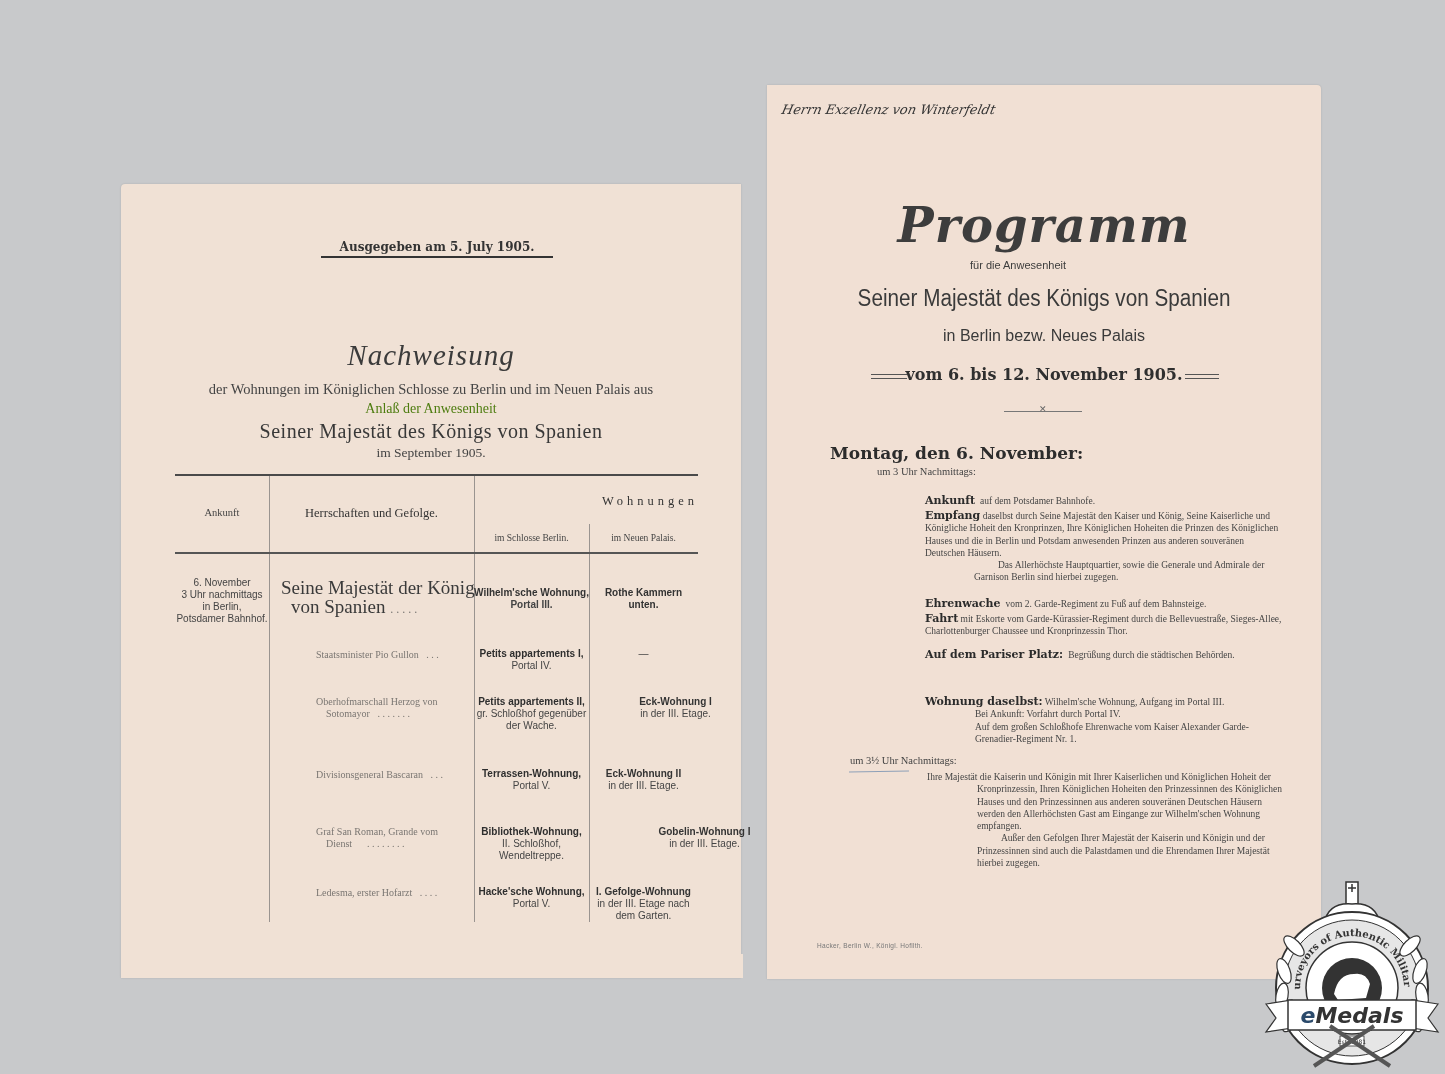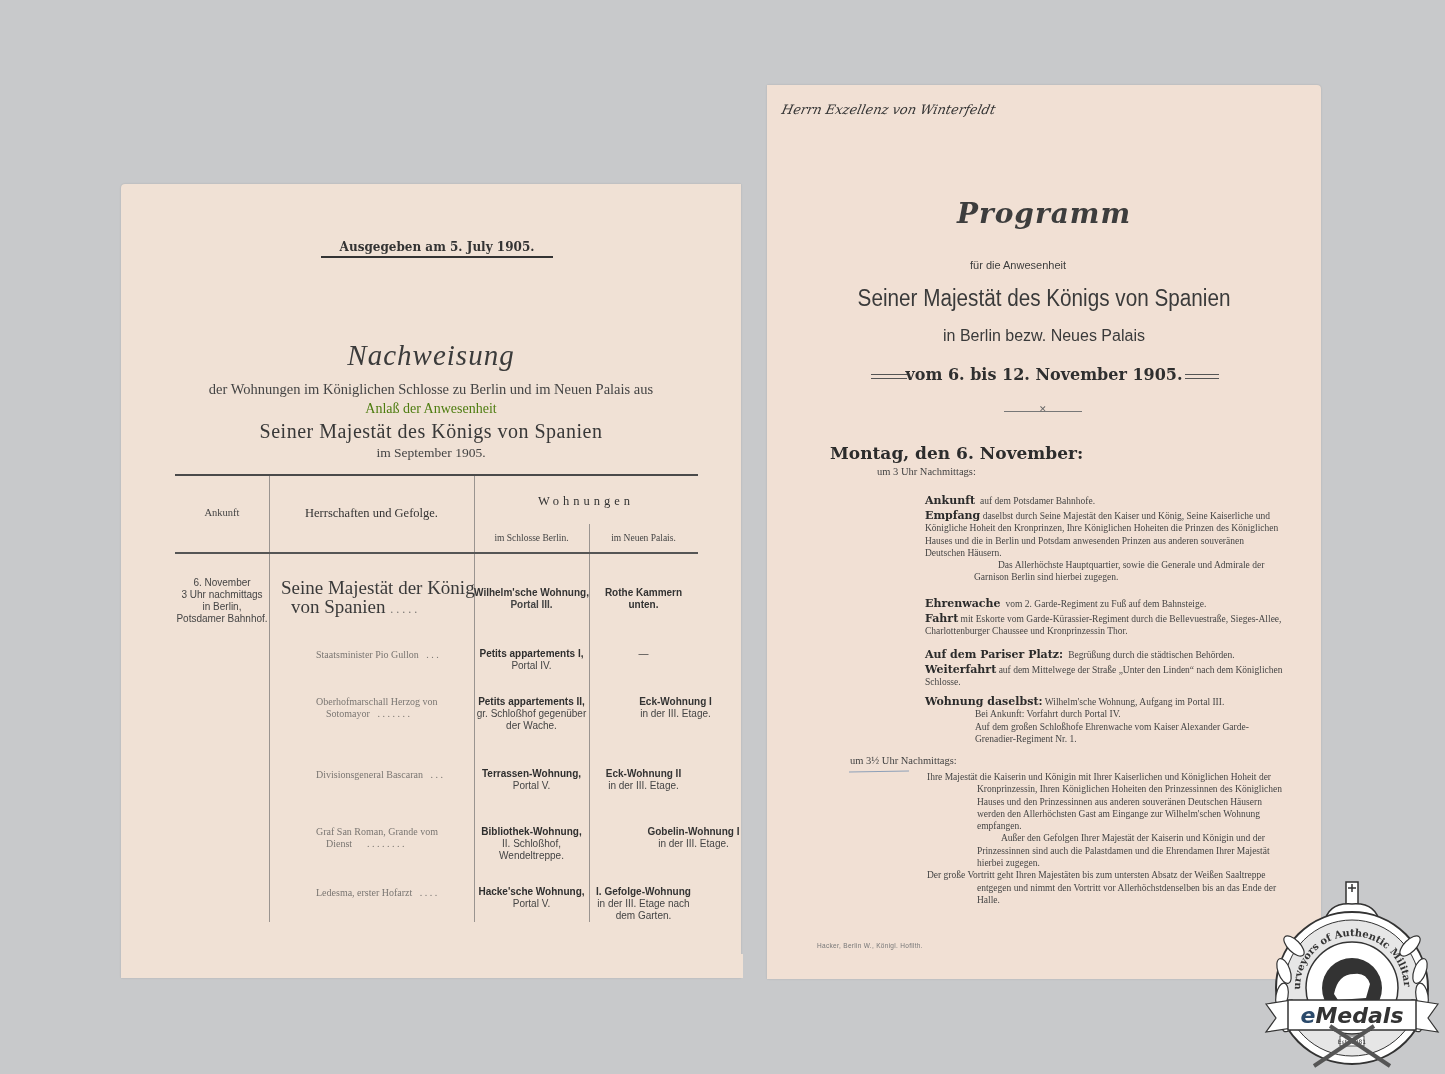--- a/index.html
+++ b/index.html
@@ -30,21 +30,21 @@
   .vline { position:absolute; width:1px; background:#9a9490; }
   .hdr { font-size:10.5px; color:#444; font-family:"Liberation Serif", serif; }
   .hdr-big { font-size:12.5px; color:#333; font-family:"Liberation Serif", serif; }
   .cell { font-size:10px; color:#444; line-height:12px; font-family:Liberation Sans, sans-serif; }
   .cell-b { font-size:10px; color:#2e2e2e; font-weight:bold; line-height:12px; font-family:"Liberation Sans", sans-serif; }
   .name { font-size:10px; color:#7a7672; font-family:"Liberation Serif", serif; }
   .name-big { font-size:19px; color:#3a3a3a; line-height:19px; font-family:"Liberation Serif", serif; }
 
   
   .sig { left:15px; top:17px; font-size:13px; font-style:italic; color:#333; font-family:"DejaVu Serif", serif; transform:skewX(-12deg); }
-  .r-title { left:0; width:554px; top:112px; font-size:28px; color:#3d3d3d; text-align:center; font-family:"DejaVu Serif", serif; font-weight:bold; font-style:italic; letter-spacing:1px; }
+  .r-title { left:0; width:554px; top:112px; font-size:48px; color:#3d3d3d; text-align:center; font-family:"DejaVu Serif", serif; font-weight:bold; font-style:italic; letter-spacing:1px; }
   .r-sub1 { left:0; width:502px; top:174px; font-size:11px; color:#3d3d3d; text-align:center; font-family:"Liberation Sans", sans-serif; }
   .r-sub2 { left:0; width:554px; top:200px; font-size:23px; color:#3a3a3a; text-align:center; font-family:"Liberation Sans", sans-serif; transform:scaleX(0.9); }
   .r-sub3 { left:0; width:554px; top:242px; font-size:16px; color:#3a3a3a; text-align:center; font-family:"Liberation Sans", sans-serif; }
   .r-dates { left:0; width:554px; top:280px; font-size:16px; color:#2f2f2f; text-align:center; font-weight:bold; font-family:"DejaVu Serif", serif; }
   .dbl { position:absolute; height:3px; border-top:1px solid #555; border-bottom:1px solid #555; }
   .orn { position:absolute; height:1px; background:#777; }
   .orn-x { position:absolute; font-size:9px; color:#666; }
   .day { left:63px; top:358px; font-size:17px; color:#2c2c2c; font-weight:bold; font-family:"DejaVu Serif", serif; }
   .time { font-size:10.5px; color:#444; font-family:"Liberation Serif", serif; }
   .ev-term { font-size:11px; color:#2b2b2b; font-weight:bold; font-family:"DejaVu Serif", serif; }
@@ -69,21 +69,21 @@
   <div class="abs l-sub4">im September 1905.</div>
 
   <div class="rule-top"></div>
 
   <div class="vline" style="left:148px; top:292px; height:446px;"></div>
   <div class="vline" style="left:353px; top:292px; height:446px;"></div>
   <div class="vline" style="left:468px; top:340px; height:398px;"></div>
 
   <div class="abs hdr center" style="left:54px; width:94px; top:323px;">Ankunft</div>
   <div class="abs hdr-big center" style="left:148px; width:205px; top:322px;">Herrschaften und Gefolge.</div>
-  <div class="abs hdr-big center" style="left:353px; width:224px; top:310px; letter-spacing:4px;">Wohnungen</div>
+  <div class="abs hdr-big center" style="left:353px; width:224px; top:310px; letter-spacing:4px;text-align:right;">Wohnungen</div>
   <div class="abs hdr center" style="left:353px; width:115px; top:349px; font-size:9.5px;">im Schlosse Berlin.</div>
   <div class="abs hdr center" style="left:468px; width:109px; top:349px; font-size:9.5px;">im Neuen Palais.</div>
 
   <div class="rule-hdr"></div>
 
   <div class="abs cell center" style="left:54px; width:94px; top:393px;">
     <div>6. November</div>
     <div>3 Uhr nachmittags</div>
     <div>in Berlin,</div>
     <div>Potsdamer Bahnhof.</div>
@@ -135,21 +135,21 @@
 
   <div class="abs name" style="left:195px; top:642px; line-height:12px;">
     <div>Graf San Roman, Grande vom</div>
     <div style="padding-left:10px;"><span>Dienst</span> &nbsp;&nbsp;&nbsp;&nbsp; <span>. . . . . . . .</span></div>
   </div>
   <div class="abs center" style="left:353px; width:115px; top:642px;">
     <div class="cell-b">Bibliothek-Wohnung,</div>
     <div class="cell">II. Schloßhof,</div>
     <div class="cell">Wendeltreppe.</div>
   </div>
-  <div class="abs center" style="left:478px; width:109px; top:642px;padding-left:40px;">
+  <div class="abs center" style="left:489px; width:109px; top:642px;padding-left:40px;">
     <div class="cell" style="font-weight:bold; color:#333;">Gobelin-Wohnung I</div>
     <div class="cell">in der III. Etage.</div>
   </div>
 
   <div class="abs name" style="left:195px; top:703px;"><span>Ledesma, erster Hofarzt</span> &nbsp; <span>. . . .</span></div>
   <div class="abs center" style="left:353px; width:115px; top:702px;">
     <div class="cell-b">Hacke'sche Wohnung,</div>
     <div class="cell">Portal V.</div>
   </div>
   <div class="abs center" style="left:468px; width:109px; top:702px;">
@@ -199,46 +199,36 @@
       <span class="ev-term">Fahrt</span>
       <span>mit Eskorte vom Garde-Kürassier-Regiment durch die Bellevuestraße, Sieges-Allee, Charlottenburger Chaussee und Kronprinzessin Thor.</span>
     </div>
   </div>
 
   <div class="abs" style="left:158px; top:558px;">
     <span class="ev-term">Auf dem Pariser Platz:</span>
     <span class="ev-text">Begrüßung durch die städtischen Behörden.</span>
   </div>
 
-  <div class="abs" style="left:158px; top:579px; width:360px; white-space:normal;">
-    <div class="ev-text">
-      <span class="ev-term">Weiterfahrt</span>
-      <span>auf dem Mittelwege der Straße „Unter den Linden“ nach dem Königlichen Schlosse.</span>
-    </div>
-  </div>
 
   <div class="abs" style="left:158px; top:611px; width:360px; white-space:normal;">
     <div class="ev-text">
       <span class="ev-term">Wohnung daselbst:</span>
       <span>Wilhelm'sche Wohnung, Aufgang im Portal III.</span>
     </div>
     <div class="ev-text" style="padding-left:50px;">Bei Ankunft: Vorfahrt durch Portal IV.</div>
     <div class="ev-text" style="padding-left:50px;">Auf dem großen Schloßhofe Ehrenwache vom Kaiser Alexander Garde-Grenadier-Regiment Nr. 1.</div>
   </div>
 
   <div class="abs time" style="left:83px; top:670px;">um 3½ Uhr Nachmittags:</div>
   <div class="underline-hand" style="left:82px; top:686px; width:60px;"></div>
 
   <div class="abs" style="left:160px; top:686px; width:360px; white-space:normal;">
     <div class="ev-text" style="padding-left:50px; text-indent:-50px;">Ihre Majestät die Kaiserin und Königin mit Ihrer Kaiserlichen und Königlichen Hoheit der Kronprinzessin, Ihren Königlichen Hoheiten den Prinzessinnen des Königlichen Hauses und den Prinzessinnen aus anderen souveränen Deutschen Häusern werden den Allerhöchsten Gast am Eingange zur Wilhelm'schen Wohnung empfangen.</div>
     <div class="ev-text" style="padding-left:50px; text-indent:24px;">Außer den Gefolgen Ihrer Majestät der Kaiserin und Königin und der Prinzessinnen sind auch die Palastdamen und die Ehrendamen Ihrer Majestät hierbei zugegen.</div>
-    <div class="ev-text" style="padding-left:50px; text-indent:-50px; margin-left:-0px;">
-      <span>Der große</span>
-      <span>Vortritt geht Ihren Majestäten bis zum untersten Absatz der Weißen Saaltreppe entgegen und nimmt den Vortritt vor Allerhöchstdenselben bis an das Ende der Halle.</span>
-    </div>
   </div>
 
   <div class="abs printer">Hacker, Berlin W., Königl. Hofllth.</div>
 </div>
 
 <div id="logo">
   <svg width="180" height="195" viewBox="0 0 180 195">
     <defs>
       <path id="ringpath" d="M 38 112 A 52 52 0 0 1 142 112"></path>
     </defs>

